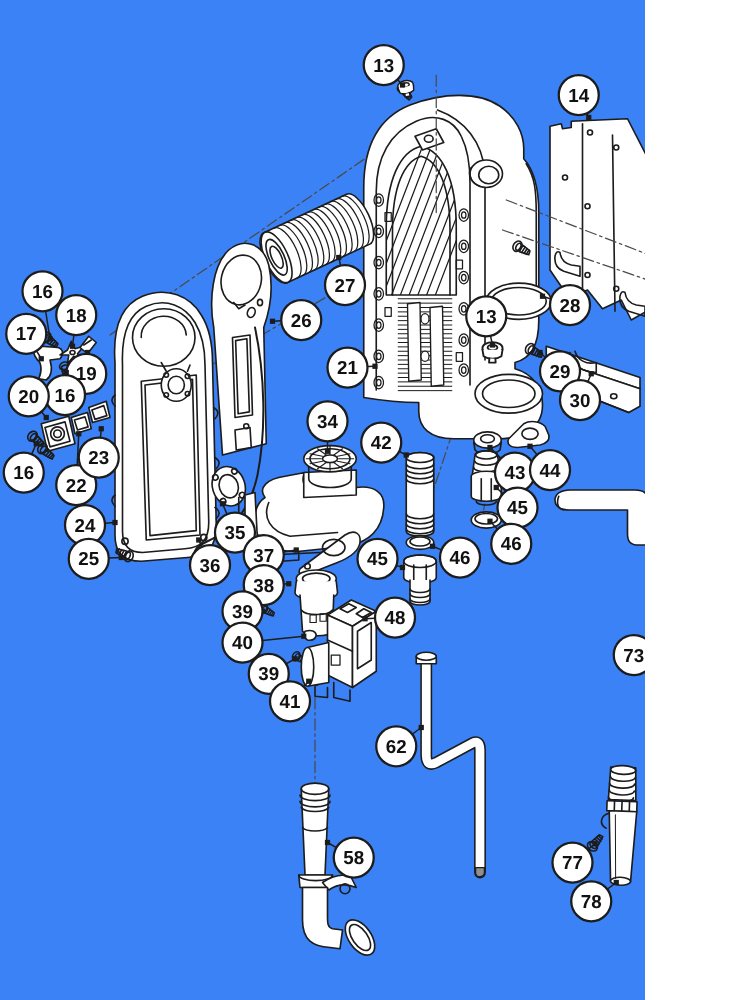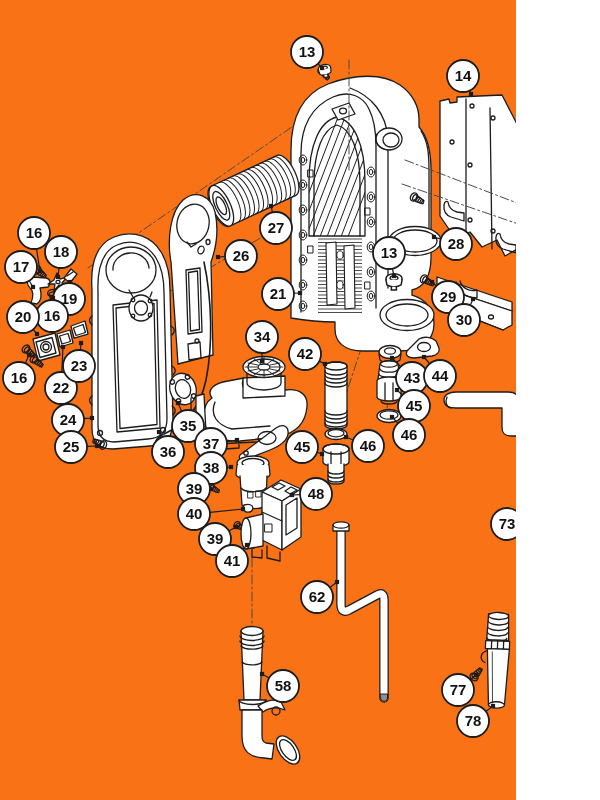--- a/index.html
+++ b/index.html
@@ -1,16 +1,16 @@
 <!DOCTYPE html>
 <html><head>
 <meta charset="utf-8">
 <style>
   html,body{margin:0;padding:0;background:#fff;}
-  .stage{position:relative;width:516px;height:800px;background:#f97316;overflow:hidden;
+  .stage{position:relative;width:516px;height:800px;background:#3b82f6;overflow:hidden;
          font-family:"Liberation Sans",sans-serif;}
   svg{display:block;}
   .callout-text{font-family:"Liberation Sans",sans-serif;font-weight:bold;}
 </style>
 </head>
 <body>
 
 <div class="stage">
 <svg id="diagram-svg" width="600" height="800" viewBox="0 0 600 800" xmlns="http://www.w3.org/2000/svg">
 

